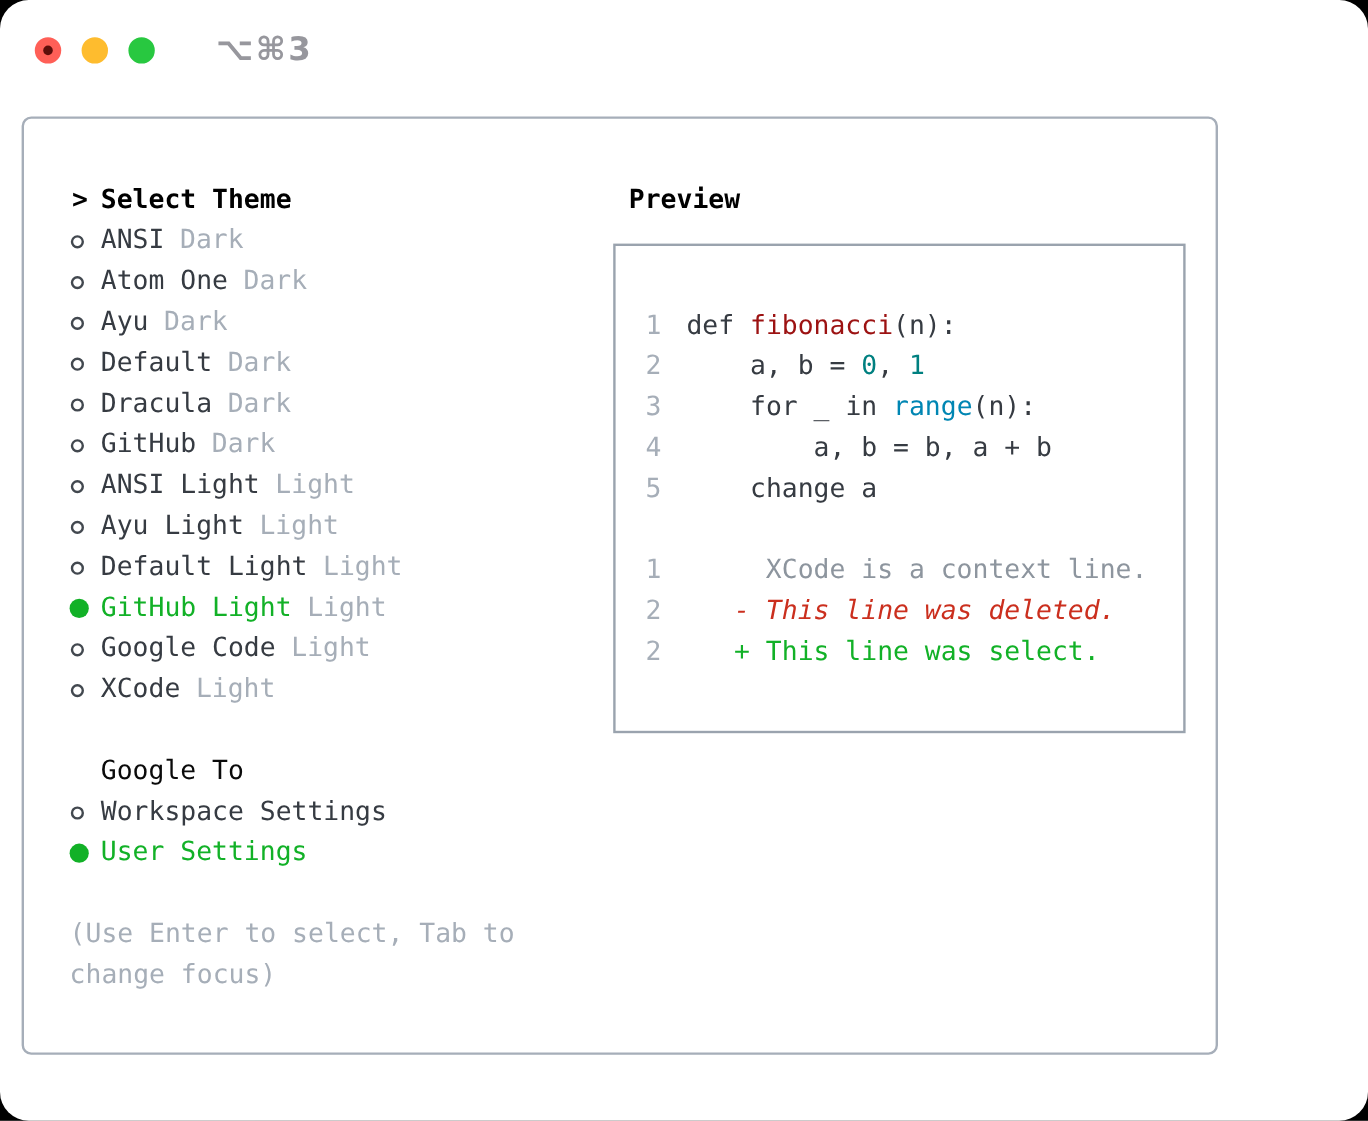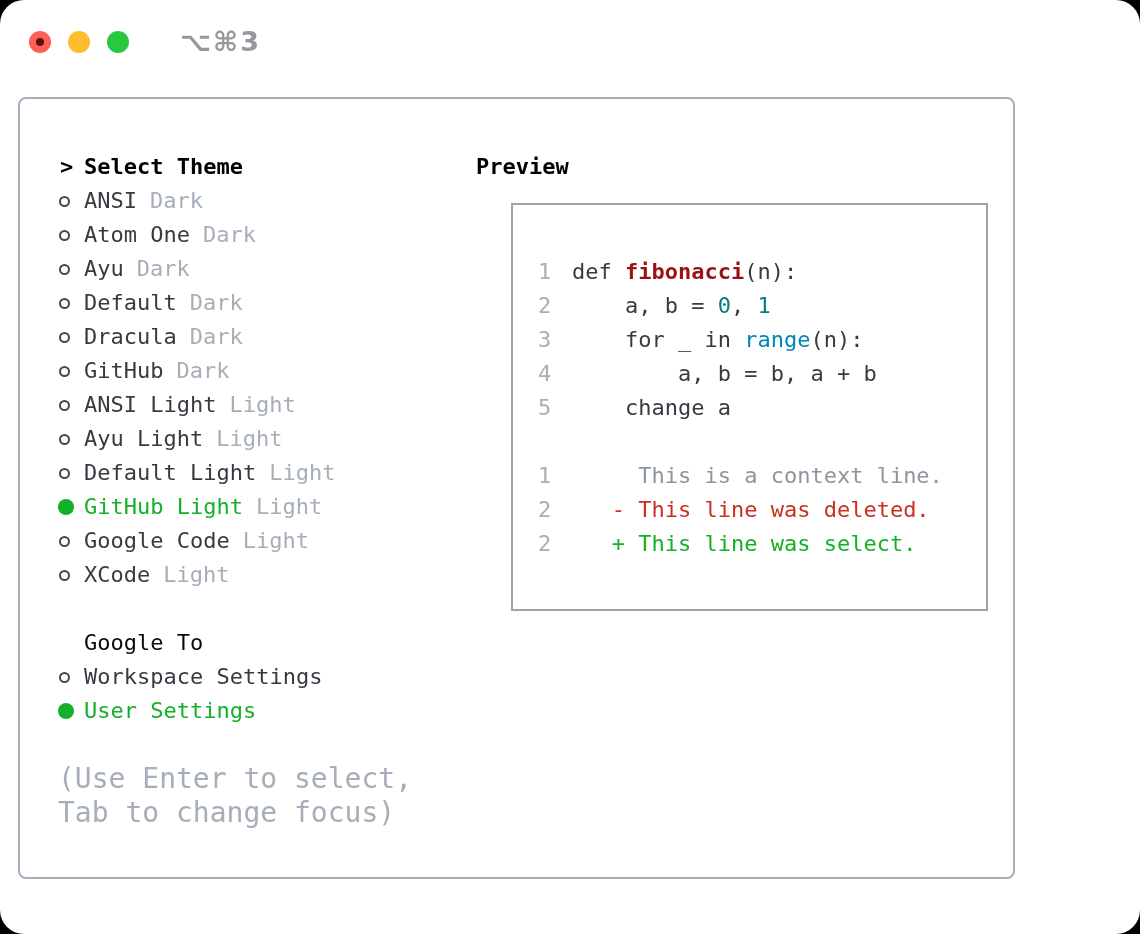--- a/index.html
+++ b/index.html
@@ -64,42 +64,42 @@
   .bullet.hollow{width:11px;height:11px;border:2.5px solid #42484f;margin-left:1px;}
   .bullet.filled{width:16px;height:16px;background:var(--green);}
   .prompt{font-weight:bold;color:#000;padding-left:2px;}
   .panel-title{font-weight:bold;color:#000;}
   .apply-title{color:#0a0a0a;}
   .name{color:var(--text);white-space:pre;}
   .name.sel{color:var(--green);}
   .tag{color:var(--muted);margin-left:13px;white-space:pre;}
   .spacer{height:34px;}
   .help{
-    color:var(--muted);font-size:28px;line-height:34px;
+    color:var(--muted);font-size:22px;line-height:34px;
     width:420px;margin-top:0;white-space:normal;
   }
   
-  .preview-title-row{position:absolute;left:456px;top:51px;}
+  .preview-title-row{position:absolute;left:504px;top:51px;}
   .preview-box{
     position:absolute;left:491px;top:104px;
     width:477px;height:408px;
     border:2px solid var(--preview-border);
     background:#fff;
     padding:50px 0 0 25px;
   }
   .code-line{height:34px;display:flex;font-size:22px;line-height:34px;white-space:pre;}
   .lnum{color:var(--muted);width:13px;flex:none;margin-right:21px;}
   .code-text{color:var(--text);}
   .tok-plain{color:var(--text);}
   .tok-keyword{color:var(--text);}
-  .tok-title{color:var(--title-red);font-weight:bold;}
+  .tok-title{color:var(--title-red);}
   .tok-number{color:var(--number-teal);}
   .tok-builtin{color:var(--builtin-blue);}
   .tok-context{color:var(--context);}
-  .tok-deletion{color:var(--deletion-red);}
+  .tok-deletion{color:var(--deletion-red);font-style:italic;}
   .tok-addition{color:var(--addition-green,var(--green));}
 </style>
 </head>
 <body>
 
 <div class="window">
 
   <div class="titlebar">
     <div class="dot red">
       <div class="dot-inner"></div>
@@ -236,20 +236,20 @@
     </div>
 
     <div class="preview-box">
       <div id="code-lines">
           <div class="code-line"><span class="lnum">1</span><span class="code-text"><span class="tok-keyword">def</span><span class="tok-plain"> </span><span class="tok-title">fibonacci</span><span class="tok-plain">(n):</span></span></div>
           <div class="code-line"><span class="lnum">2</span><span class="code-text"><span class="tok-plain">    a, b = </span><span class="tok-number">0</span><span class="tok-plain">, </span><span class="tok-number">1</span></span></div>
           <div class="code-line"><span class="lnum">3</span><span class="code-text"><span class="tok-plain">    </span><span class="tok-keyword">for</span><span class="tok-plain"> _ </span><span class="tok-keyword">in</span><span class="tok-plain"> </span><span class="tok-builtin">range</span><span class="tok-plain">(n):</span></span></div>
           <div class="code-line"><span class="lnum">4</span><span class="code-text"><span class="tok-plain">        a, b = b, a + b</span></span></div>
           <div class="code-line"><span class="lnum">5</span><span class="code-text"><span class="tok-plain">    </span><span class="tok-keyword">change</span><span class="tok-plain"> a</span></span></div>
           <div class="code-line"><span class="lnum"></span><span class="code-text"></span></div>
-          <div class="code-line"><span class="lnum">1</span><span class="code-text"><span class="tok-context">     This is a context line.</span></span></div>
+          <div class="code-line"><span class="lnum">1</span><span class="code-text"><span class="tok-context">     XCode is a context line.</span></span></div>
           <div class="code-line"><span class="lnum">2</span><span class="code-text"><span class="tok-deletion">   - This line was deleted.</span></span></div>
           <div class="code-line"><span class="lnum">2</span><span class="code-text"><span class="tok-addition">   + This line was select.</span></span></div>
         </div>
     </div>
 
   </div>
 </div>
 
 </body></html>

